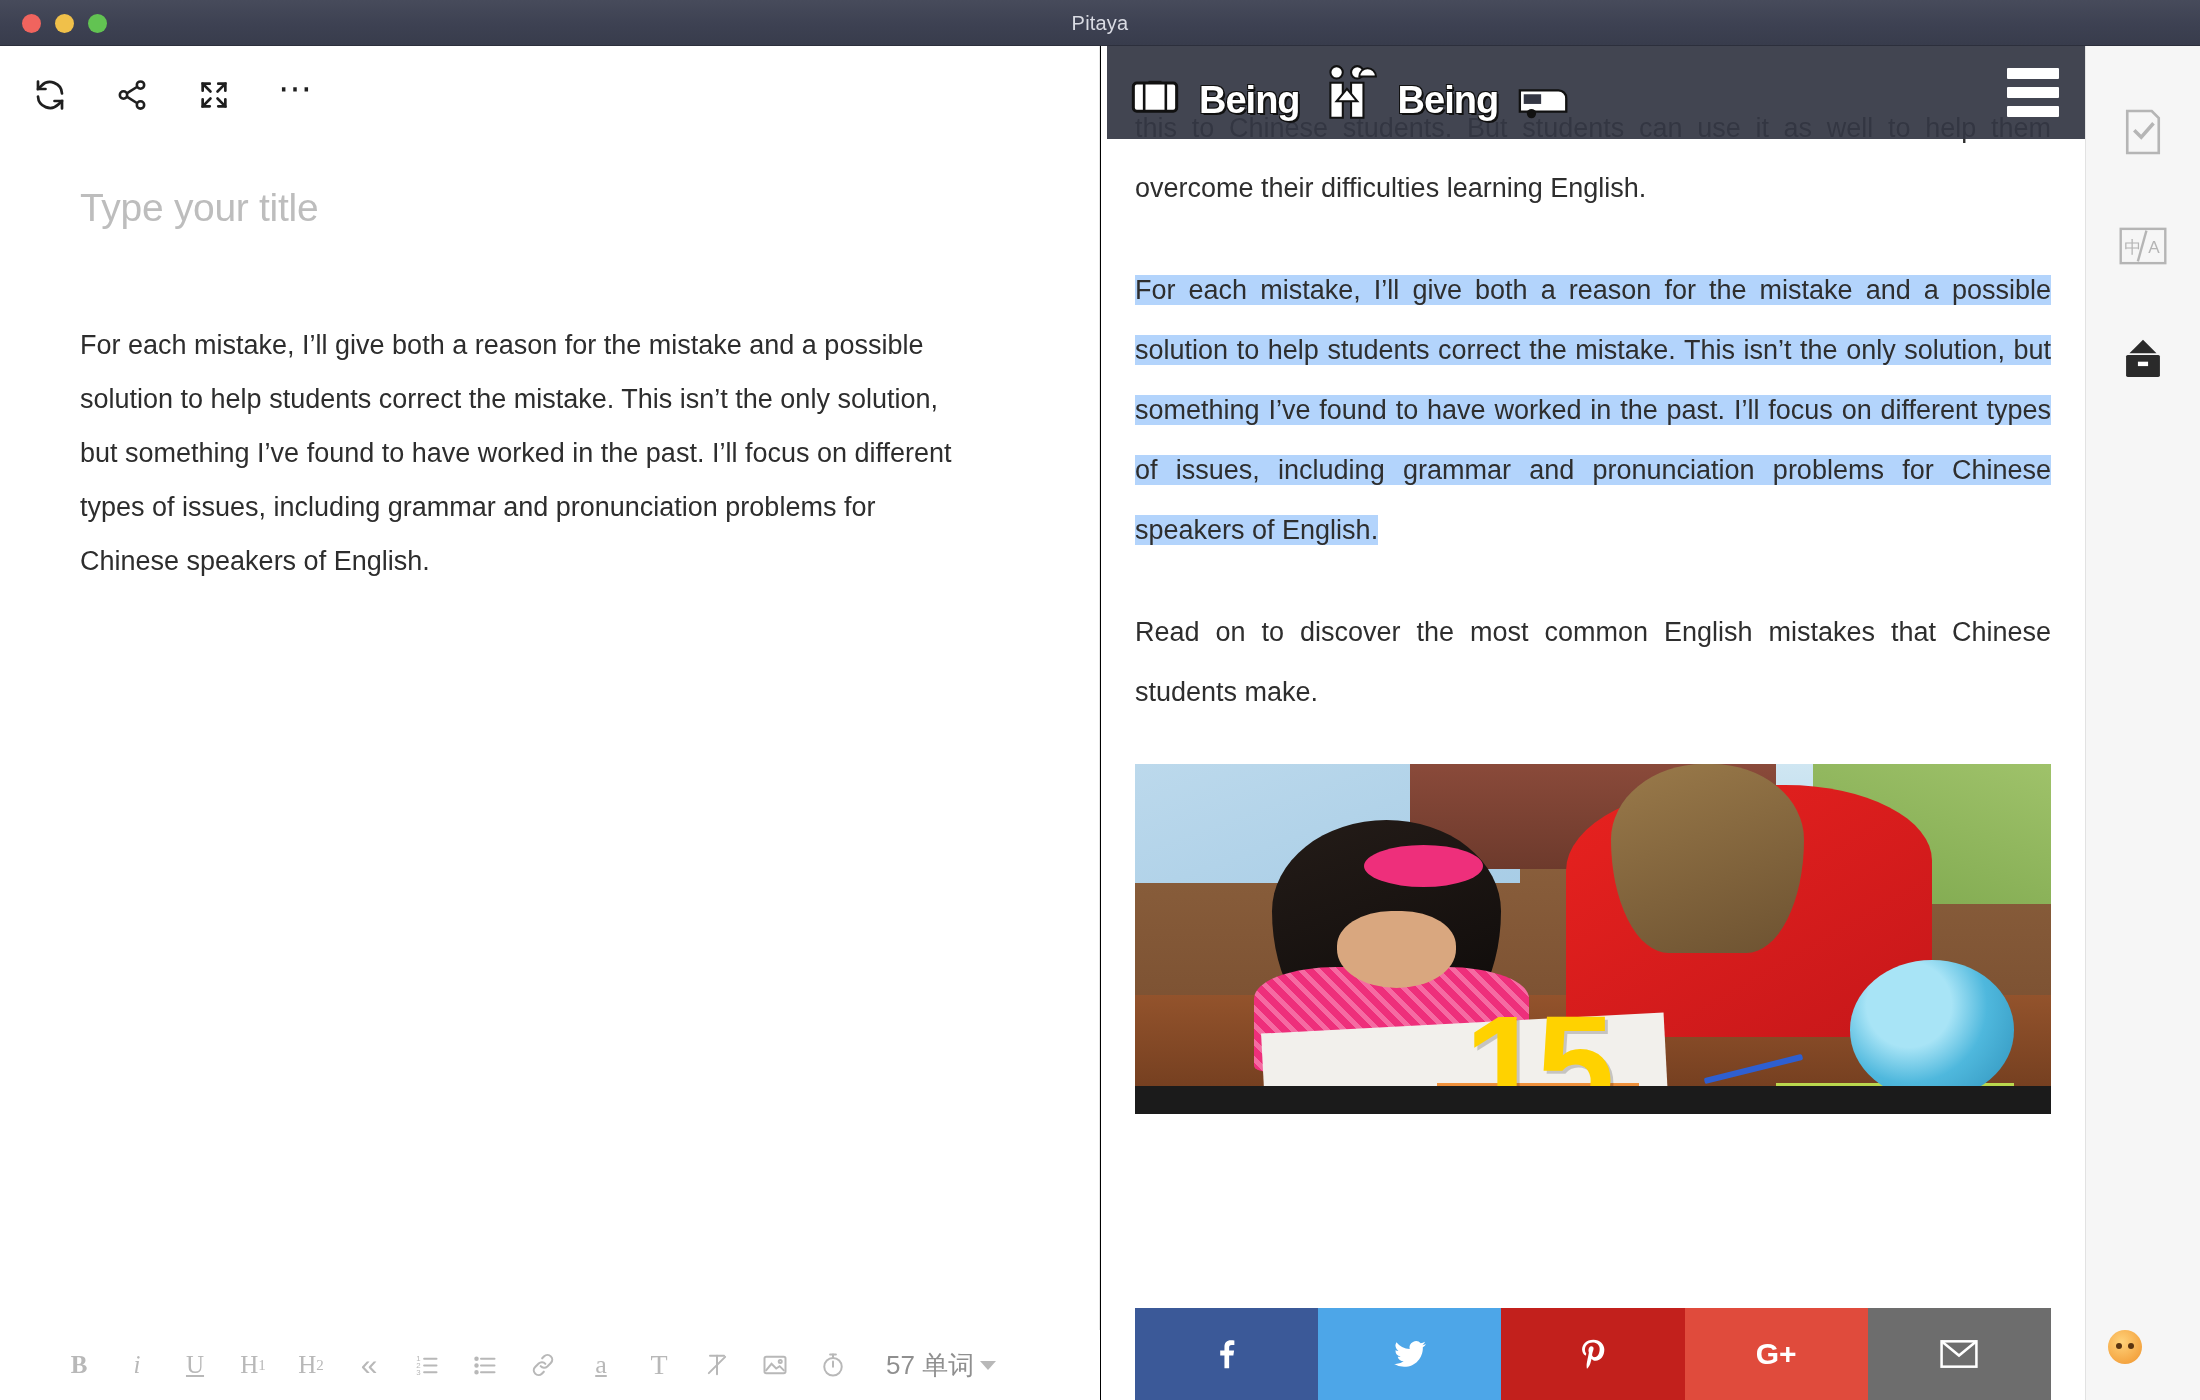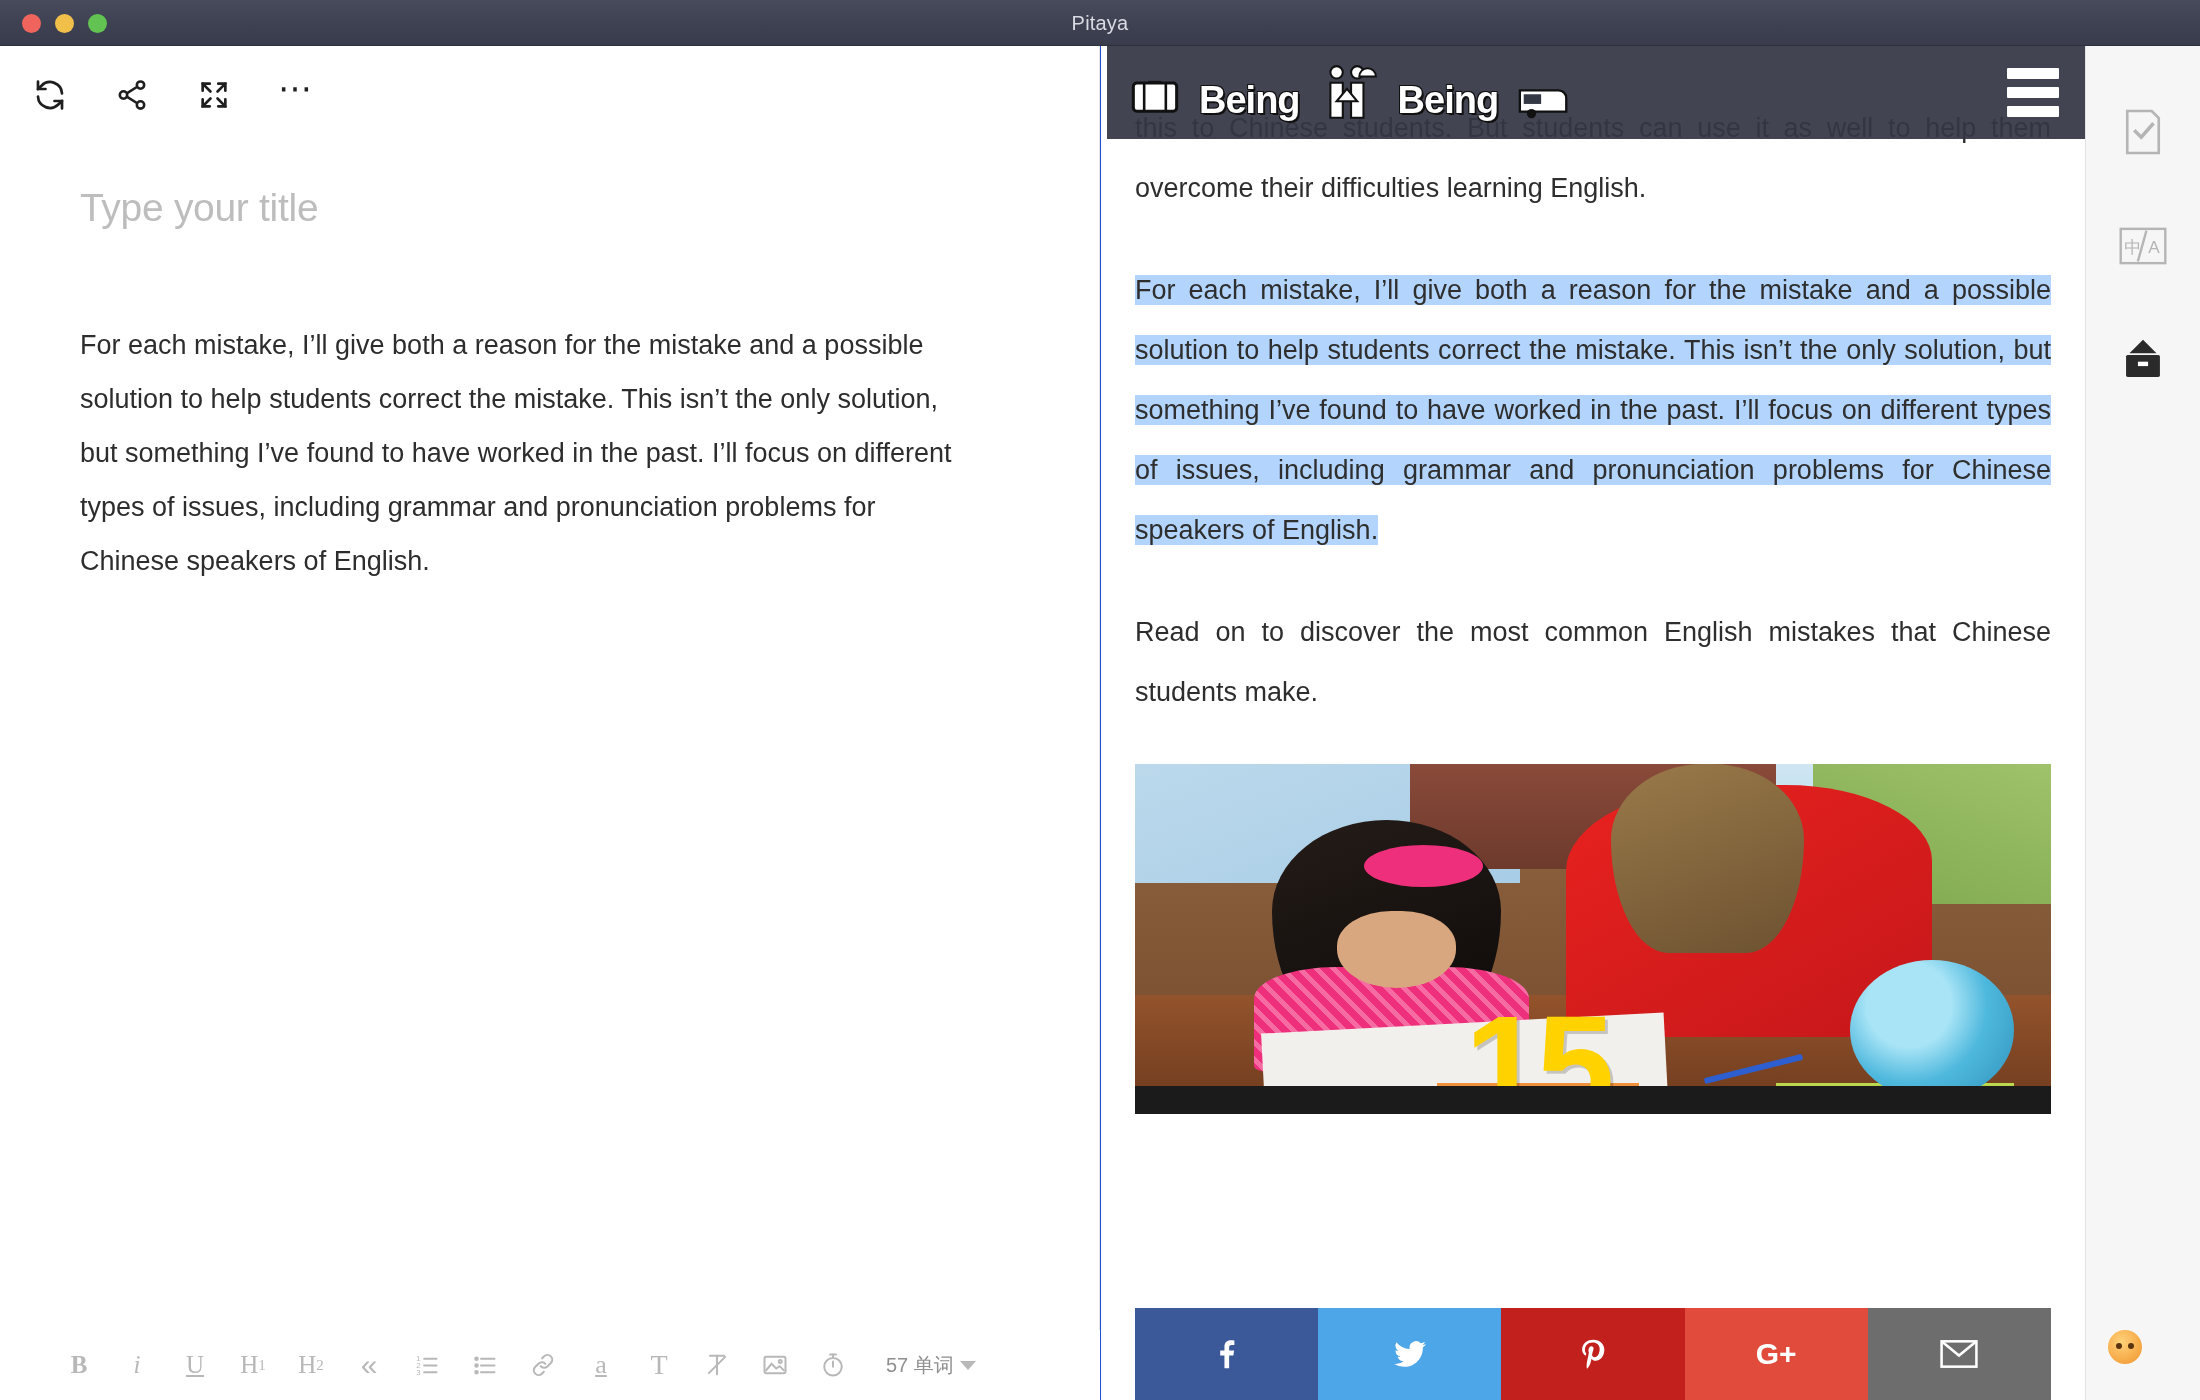--- a/index.html
+++ b/index.html
@@ -5,21 +5,21 @@
   * { box-sizing: border-box; margin: 0; padding: 0; }
   html, body {
     width: 2200px; height: 1400px;
     overflow: hidden;
     font-family: "Liberation Sans", sans-serif;
     background: #ffffff;
   }
   #app {
     position: relative;
     width: 1742px; height: 1400px;
-    background: #1d4ed8;
+    background: #000000;
     padding-left: 36px;
   }
 
   
   .titlebar {
     position: absolute; top: 0; left: 0;
     width: 2200px; height: 46px;
     background: linear-gradient(180deg,#474b5b 0%, #3d4152 55%, #383c4c 100%);
     border-bottom: 1px solid #2c2f3c;
   }
@@ -85,21 +85,21 @@
   .fbtn.b { font-family: "Liberation Serif", serif; font-weight: 700; }
   .fbtn.i { font-family: "Liberation Serif", serif; font-style: italic; }
   .fbtn.u { font-family: "Liberation Serif", serif; text-decoration: underline; }
   .fbtn.h { font-family: "Liberation Serif", serif; }
   .fbtn.h sub { font-size: 15px; }
   .fbtn.quote { font-size: 30px; }
   .fbtn.tfont { font-family: "Liberation Serif", serif; font-size: 28px; }
   .fbtn.acolor { font-family: "Liberation Serif", serif; text-decoration: underline; font-size: 26px;}
   .wordcount {
     display: flex; align-items: center; gap: 6px;
-    color: #8f8f8f; font-size: 20px; margin-left: 16px; cursor: pointer;
+    color: #8f8f8f; font-size: 26px; margin-left: 16px; cursor: pointer;
   }
   .chev {
     width: 0; height: 0;
     border-left: 8px solid transparent; border-right: 8px solid transparent;
     border-top: 9px solid #b8b8b8;
   }
 
   
   .preview-pane {
     position: absolute; top: 46px; left: 1101px;

